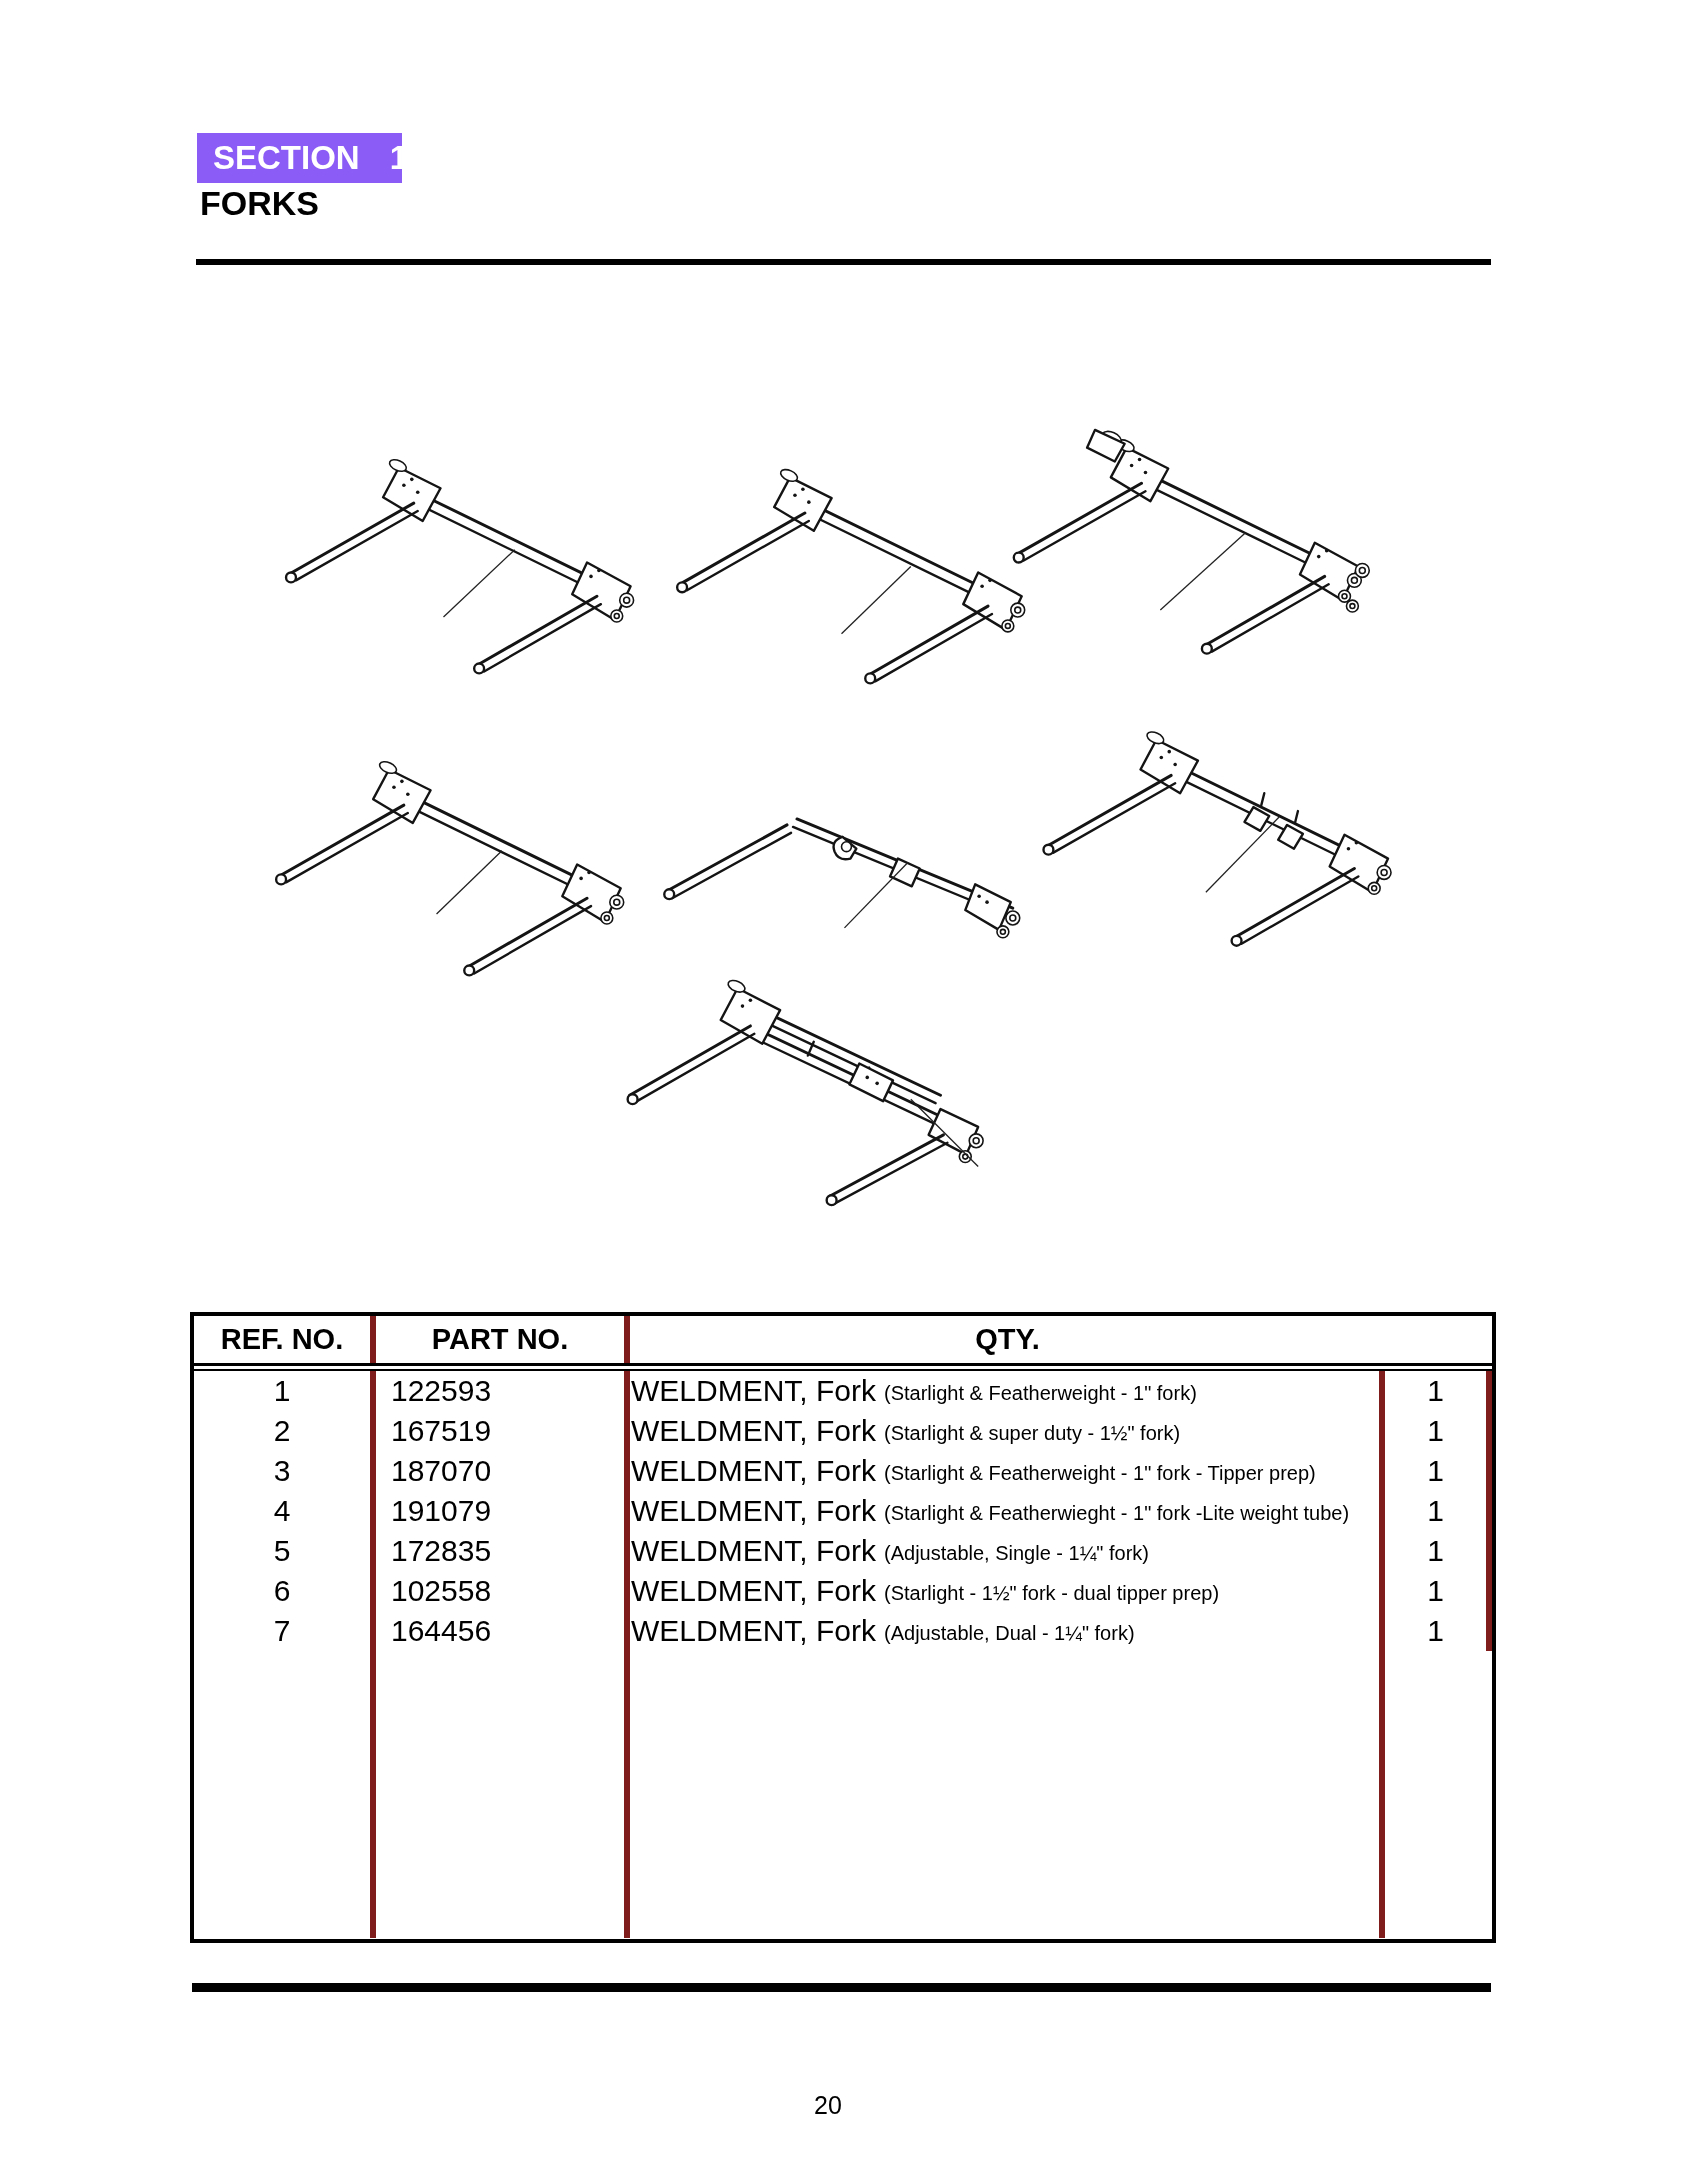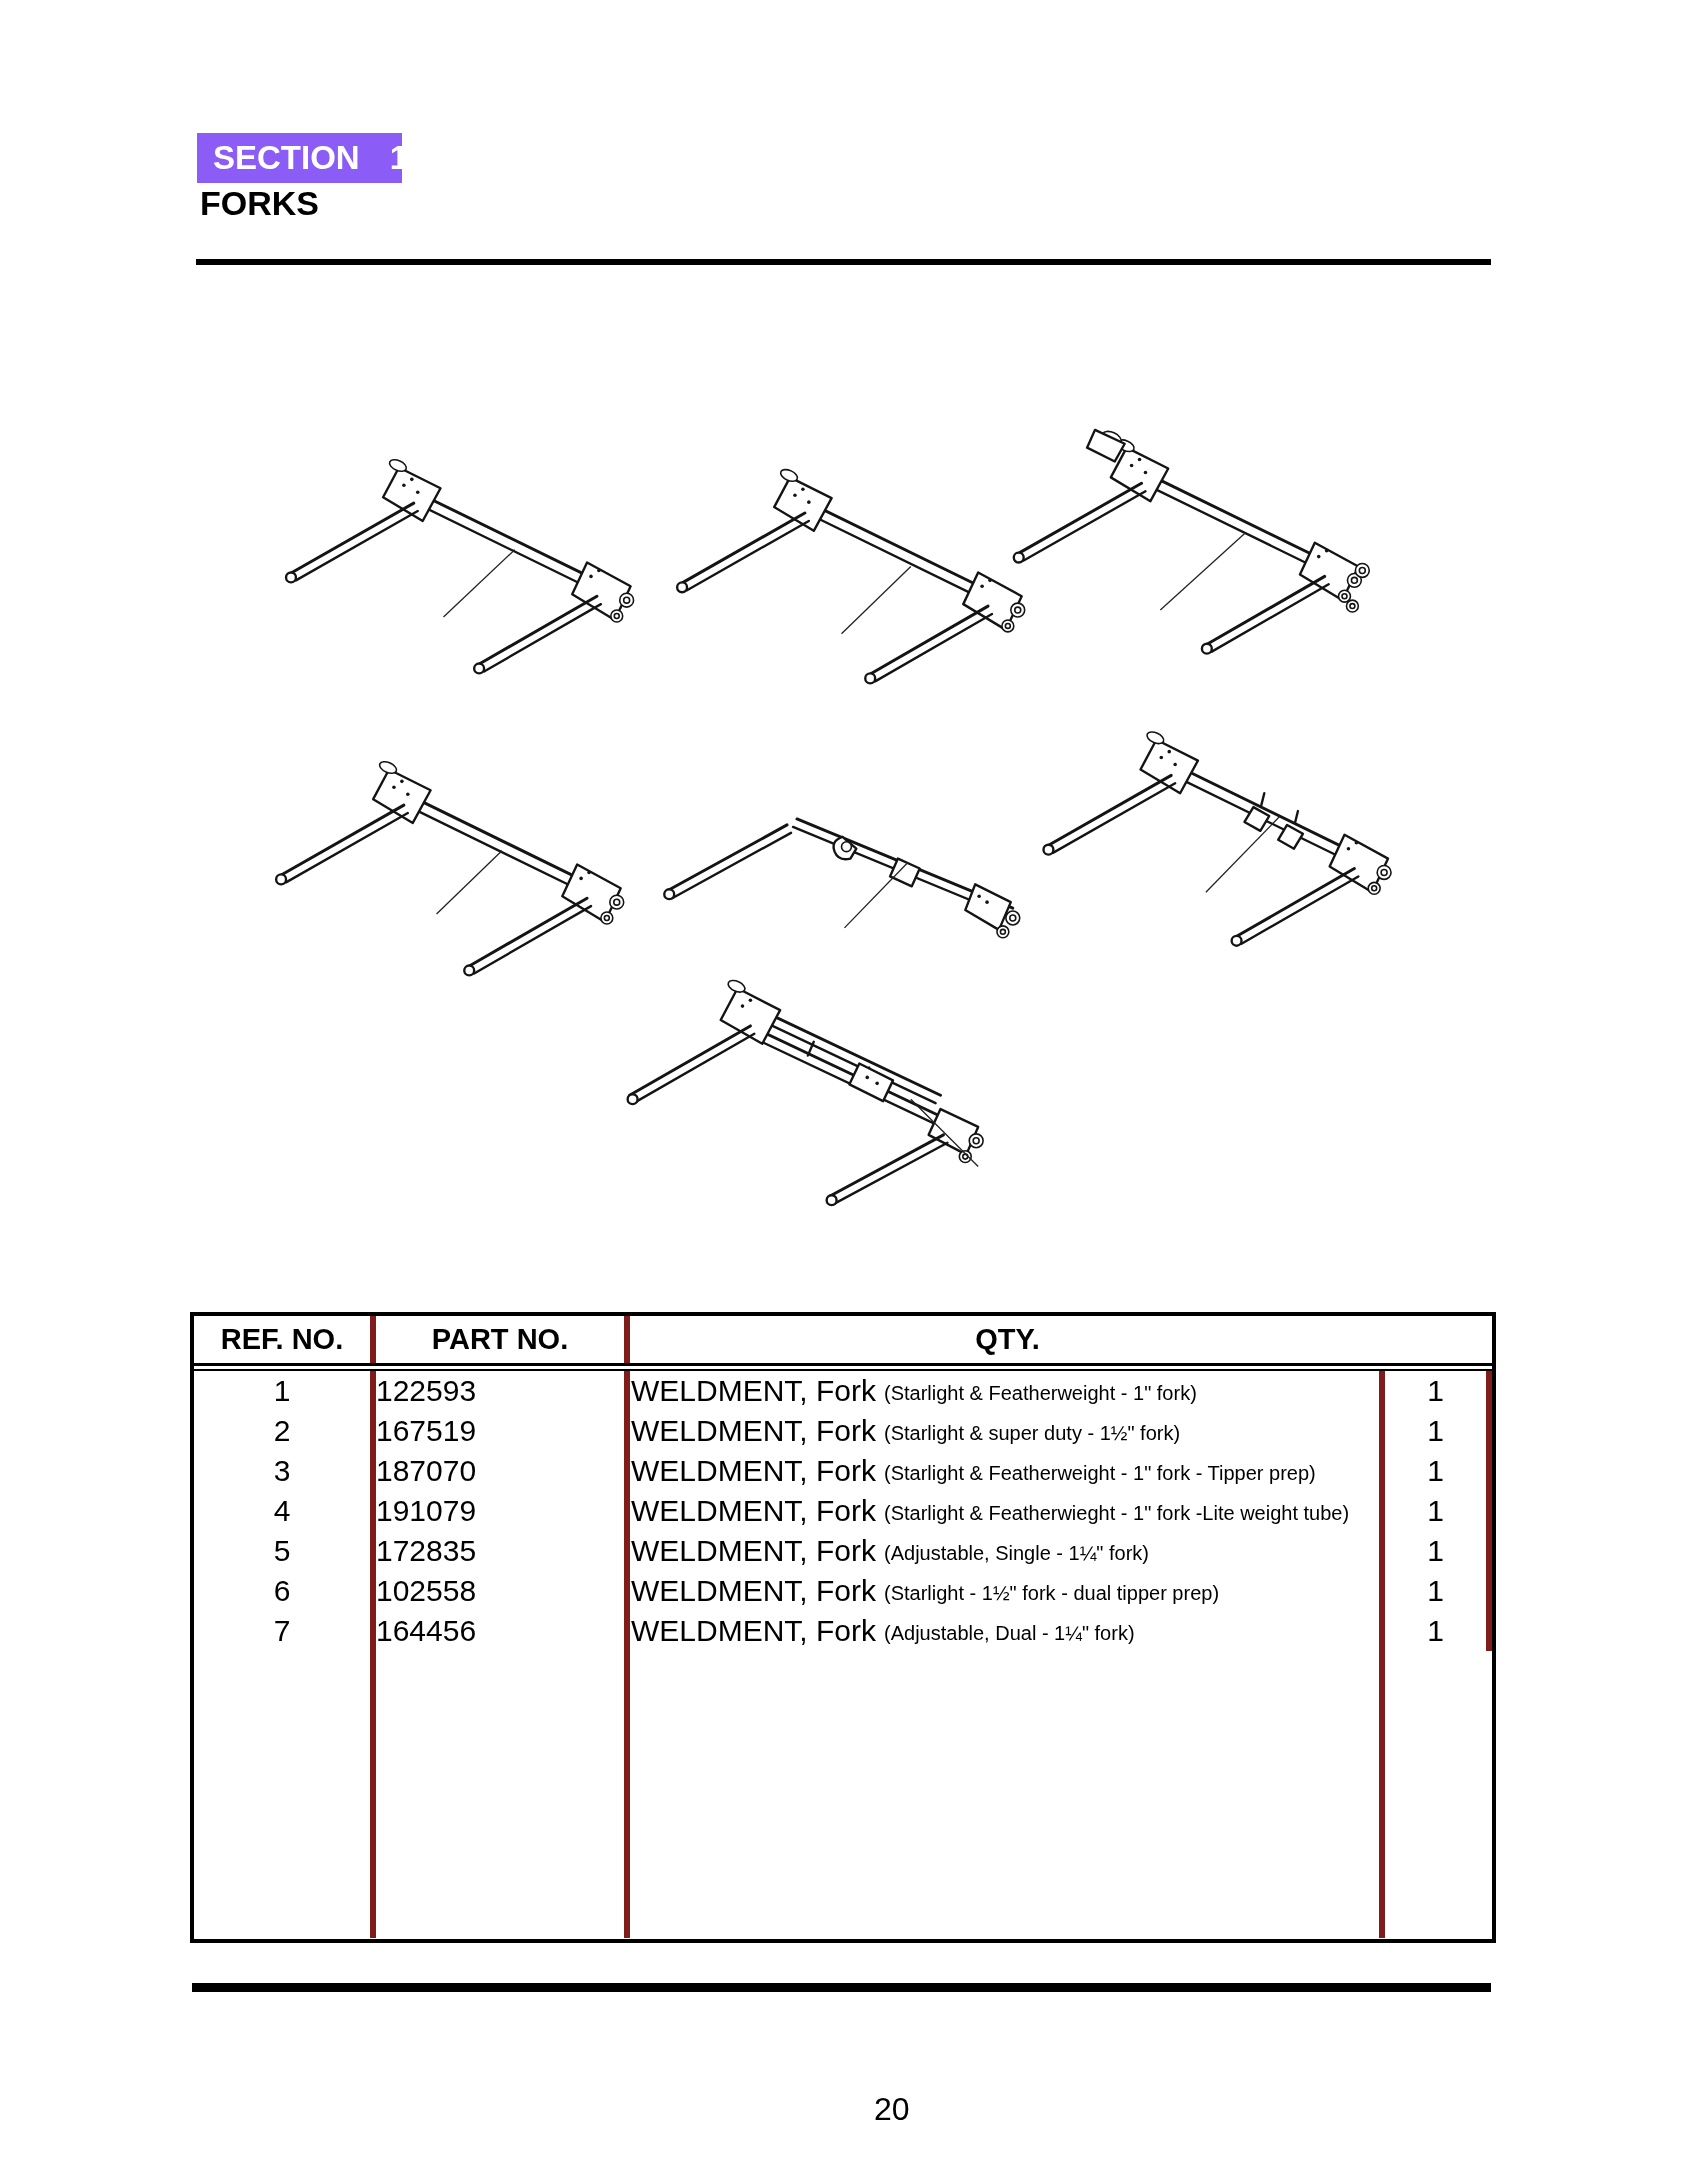--- a/index.html
+++ b/index.html
@@ -41,31 +41,31 @@
   .th, .cell { border-right:6px solid #7f1d1d; }
   .th:last-child, .cell:last-child { border-right:none; }
   .header-sep { height:5px; border-bottom:2px solid #000; }
   .tbody {
     display:grid; grid-template-columns:182px 254px 755px 1fr;
     grid-auto-rows:40px; height:567px;
     grid-template-rows:repeat(7,40px) 1fr;
   }
   .cell { display:flex; align-items:center; font-size:30px; overflow:hidden; white-space:nowrap; }
   .cell.center { justify-content:center; }
-  .cell.part { }
+  .cell.part { padding-left:15px; }
   .cell.desc { padding-left:1px; }
   .cell .desc-main { font-size:30px; }
   .cell .desc-detail { font-size:20px; margin-left:8px; position:relative; top:2px; }
   .cell.filler { border-bottom:none; }
   
   .bottom-rule {
     position:absolute; left:192px; top:1983px; width:1299px; height:9px; background:#000;
   }
   .footer-text { position:absolute; left:200px; top:2091px; font-size:25px; }
-  .footer-page { position:absolute; left:874px; top:2091px; font-size:32px; }
+  .footer-page { position:absolute; left:814px; top:2091px; font-size:25px; }
   svg .ln  { stroke:#141414; stroke-width:3; stroke-linecap:round; fill:none; }
   svg .ln2 { stroke:#141414; stroke-width:2.4; stroke-linecap:round; fill:none; }
   svg .plate { stroke:#141414; stroke-width:2.4; fill:#fff; stroke-linejoin:round; }
   svg .hole { stroke:#141414; stroke-width:1.6; fill:#fff; }
   svg .dot { fill:#141414; stroke:none; }
   svg .leader { stroke:#222; stroke-width:1.3; fill:none; }
   svg .tip { stroke:#141414; stroke-width:2.4; fill:#fff; }
 </style>
 </head>
 <body>

